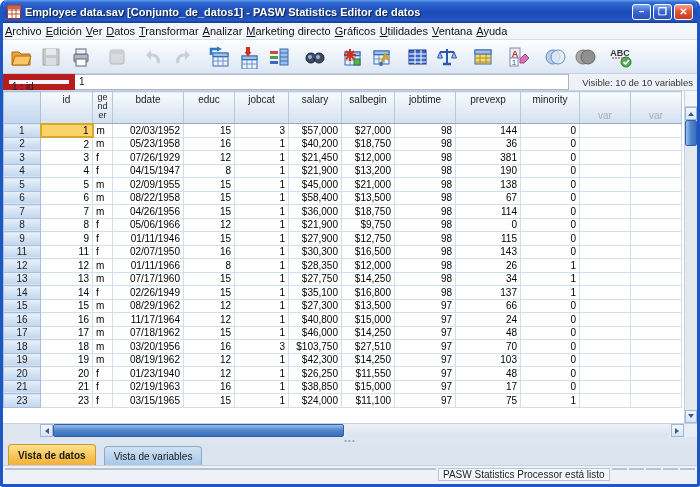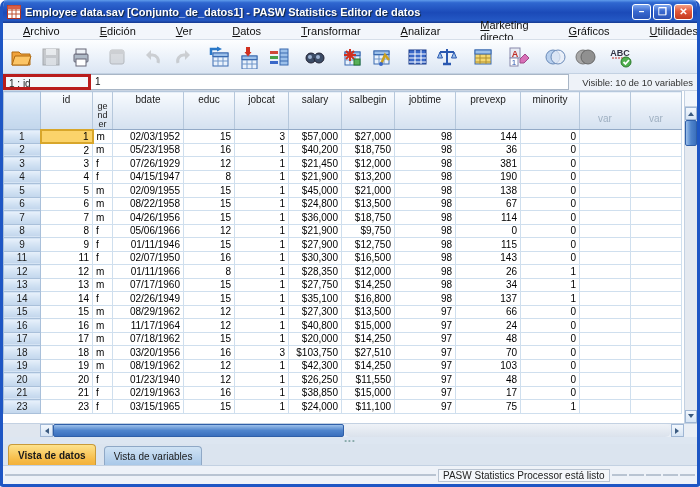--- a/index.html
+++ b/index.html
@@ -17,45 +17,45 @@
     color:#fff;
   }
   .titlebar .app-icon { width:14px; height:14px; margin-right:4px; flex:0 0 auto; }
   .titlebar .title { flex:1; font-size:11px; font-weight:bold; text-shadow:1px 1px 1px #123; white-space:nowrap; overflow:hidden; }
   .winbtn { width:19px; height:16px; margin-left:2px; border:1px solid #fff; border-radius:3px;
     font-size:10px; font-weight:bold; color:#fff; display:flex; align-items:center; justify-content:center;
     background: linear-gradient(180deg,#7fa8ef,#3a68cf 45%,#2a53b8); }
   .winbtn.close { background: linear-gradient(180deg,#f2a085,#e2573a 45%,#c43a1e); }
   
   .menubar { height:17px; flex:0 0 17px; display:flex; align-items:center; background:#f3f6fb; border-bottom:1px solid #d7dfe9; font-size:11px; color:#111; }
-  .menu-item { padding:1px 20px; cursor:default; }
+  .menu-item { padding:1px 2px; cursor:default; }
   .menu-item u { text-decoration: underline; }
   
   .toolbar { height:34px; flex:0 0 34px; display:flex; align-items:center; padding:2px 3px;
     background: linear-gradient(180deg,#fdfeff,#e9f0f9 60%,#dce6f3); border-bottom:1px solid #c3d1e2; }
   .tbtn { width:30px; height:28px; display:flex; align-items:center; justify-content:center; border-radius:3px; }
   .tbtn svg { width:24px; height:24px; }
   .tbtn.disabled { opacity:.45; filter:grayscale(1); }
   .tgap { width:6px; }
   
   .cellref { height:17px; flex:0 0 17px; display:flex; align-items:stretch; background:#eef2f8; border-bottom:1px solid #c9d4e2; font-size:10px; }
-  .refbox { width:88px; border:3px solid #b91c1c; background:#f4f7fb; padding:1px 3px; color:#222; }
+  .refbox { width:72px; border:6px solid #b91c1c; background:#f4f7fb; padding:1px 3px; color:#222; }
   .valbox { flex:1; border:1px solid #a9b6c6; border-left:none; background:#fff; padding:1px 4px; color:#111; }
   .visinfo { width:128px; display:flex; align-items:center; justify-content:flex-end; padding:0 4px; color:#333; font-size:9.5px; }
   
   .grid-wrap { flex:1; display:flex; overflow:hidden; background:#fff; }
   .grid-viewport { flex:1; overflow:hidden; position:relative; }
   table.grid { border-collapse:collapse; table-layout:fixed; }
   .grid th, .grid td { border:1px solid #cfdfee; font-size:10px; font-weight:normal; overflow:hidden; white-space:nowrap; }
   .grid thead th {
     background: linear-gradient(180deg,#f8fbfe,#e4ecf6 55%,#d4e1f0);
     border:1px solid #b6c8dc; border-bottom:1px solid #93aac7;
     height:32px; vertical-align:top; padding-top:2px; color:#222; text-align:center;
   }
-  .grid thead th.gender-h { font-size:9px; line-height:9px; padding-top:10px; }
+  .grid thead th.gender-h { font-size:9px; line-height:9px; padding-top:1px; }
   .grid thead th.var-h { color:#9fb0c2; vertical-align:middle; padding-top:16px; }
   .grid td.rowhdr, .grid thead th.corner {
     background: linear-gradient(180deg,#e8f1fb,#cfe0f2 60%,#c2d6ec);
     border:1px solid #a9c0da; text-align:center; color:#1a1a1a;
   }
   .grid tbody td { height:13.5px; padding:0 3px; color:#000; background:#fff; }
   .grid tbody td.num { text-align:right; }
   .grid tbody td.txt { text-align:left; }
   .grid tbody td.selected { background:#fbd36a; border:2px solid #d8a62a; }
   
@@ -77,21 +77,21 @@
   .hs-corner { width:13px; flex:0 0 13px; background:#e9eef5; }
   
   .splitter { height:7px; flex:0 0 7px; background:#dde6f1; display:flex; align-items:center; justify-content:center; color:#8aa; font-size:8px; line-height:4px; letter-spacing:1px; }
   
   .tabsrow { height:22px; flex:0 0 22px; background:#dbe4ef; display:flex; align-items:flex-end; padding-left:5px; border-bottom:1px solid #c3d1e2; }
   .tab { height:19px; padding:0 9px; margin-right:8px; display:flex; align-items:center; font-size:10px;
     border:1px solid #8fa8c6; border-bottom:none; border-radius:4px 4px 0 0; color:#1a1a1a;
     background:linear-gradient(180deg,#cfe2f4,#a9c8e8); }
   .tab.active { height:21px; font-weight:bold; background:linear-gradient(180deg,#fde28c,#f7bd4a 70%,#f3b13a); border-color:#c89a3a; }
   
-  .statusbar { height:18px; flex:0 0 18px; display:flex; align-items:center; gap:2px; background:#eef2f8; padding:2px 2px; font-size:10px; color:#222; }
+  .statusbar { height:18px; flex:0 0 18px; display:flex; align-items:flex-start; gap:2px; background:#eef2f8; padding:2px 2px; font-size:10px; color:#222; }
   .spanel { border:1px solid #b9c4d2; background:#f4f7fb; }
   .spanel.main { flex:1; }
   .spanel.msg { width:172px; padding:0 4px; display:flex; align-items:center; white-space:nowrap; overflow:hidden; }
   .spanel.cell { width:15px; }
 </style>
 </head>
 <body>
 
 <div class="window">
 
@@ -403,21 +403,21 @@
               <td></td>
               <td></td>
             </tr>
             <tr>
               <td class="rowhdr">6</td>
               <td class="num">6</td>
               <td class="txt">m</td>
               <td class="num">08/22/1958</td>
               <td class="num">15</td>
               <td class="num">1</td>
-              <td class="num">$24,800</td>
+              <td class="num">$58,400</td>
               <td class="num">$13,500</td>
               <td class="num">98</td>
               <td class="num">67</td>
               <td class="num">0</td>
               <td></td>
               <td></td>
             </tr>
             <tr>
               <td class="rowhdr">7</td>
               <td class="num">7</td>
@@ -553,21 +553,21 @@
               <td></td>
               <td></td>
             </tr>
             <tr>
               <td class="rowhdr">17</td>
               <td class="num">17</td>
               <td class="txt">m</td>
               <td class="num">07/18/1962</td>
               <td class="num">15</td>
               <td class="num">1</td>
-              <td class="num">$20,000</td>
+              <td class="num">$46,000</td>
               <td class="num">$14,250</td>
               <td class="num">97</td>
               <td class="num">48</td>
               <td class="num">0</td>
               <td></td>
               <td></td>
             </tr>
             <tr>
               <td class="rowhdr">18</td>
               <td class="num">18</td>

